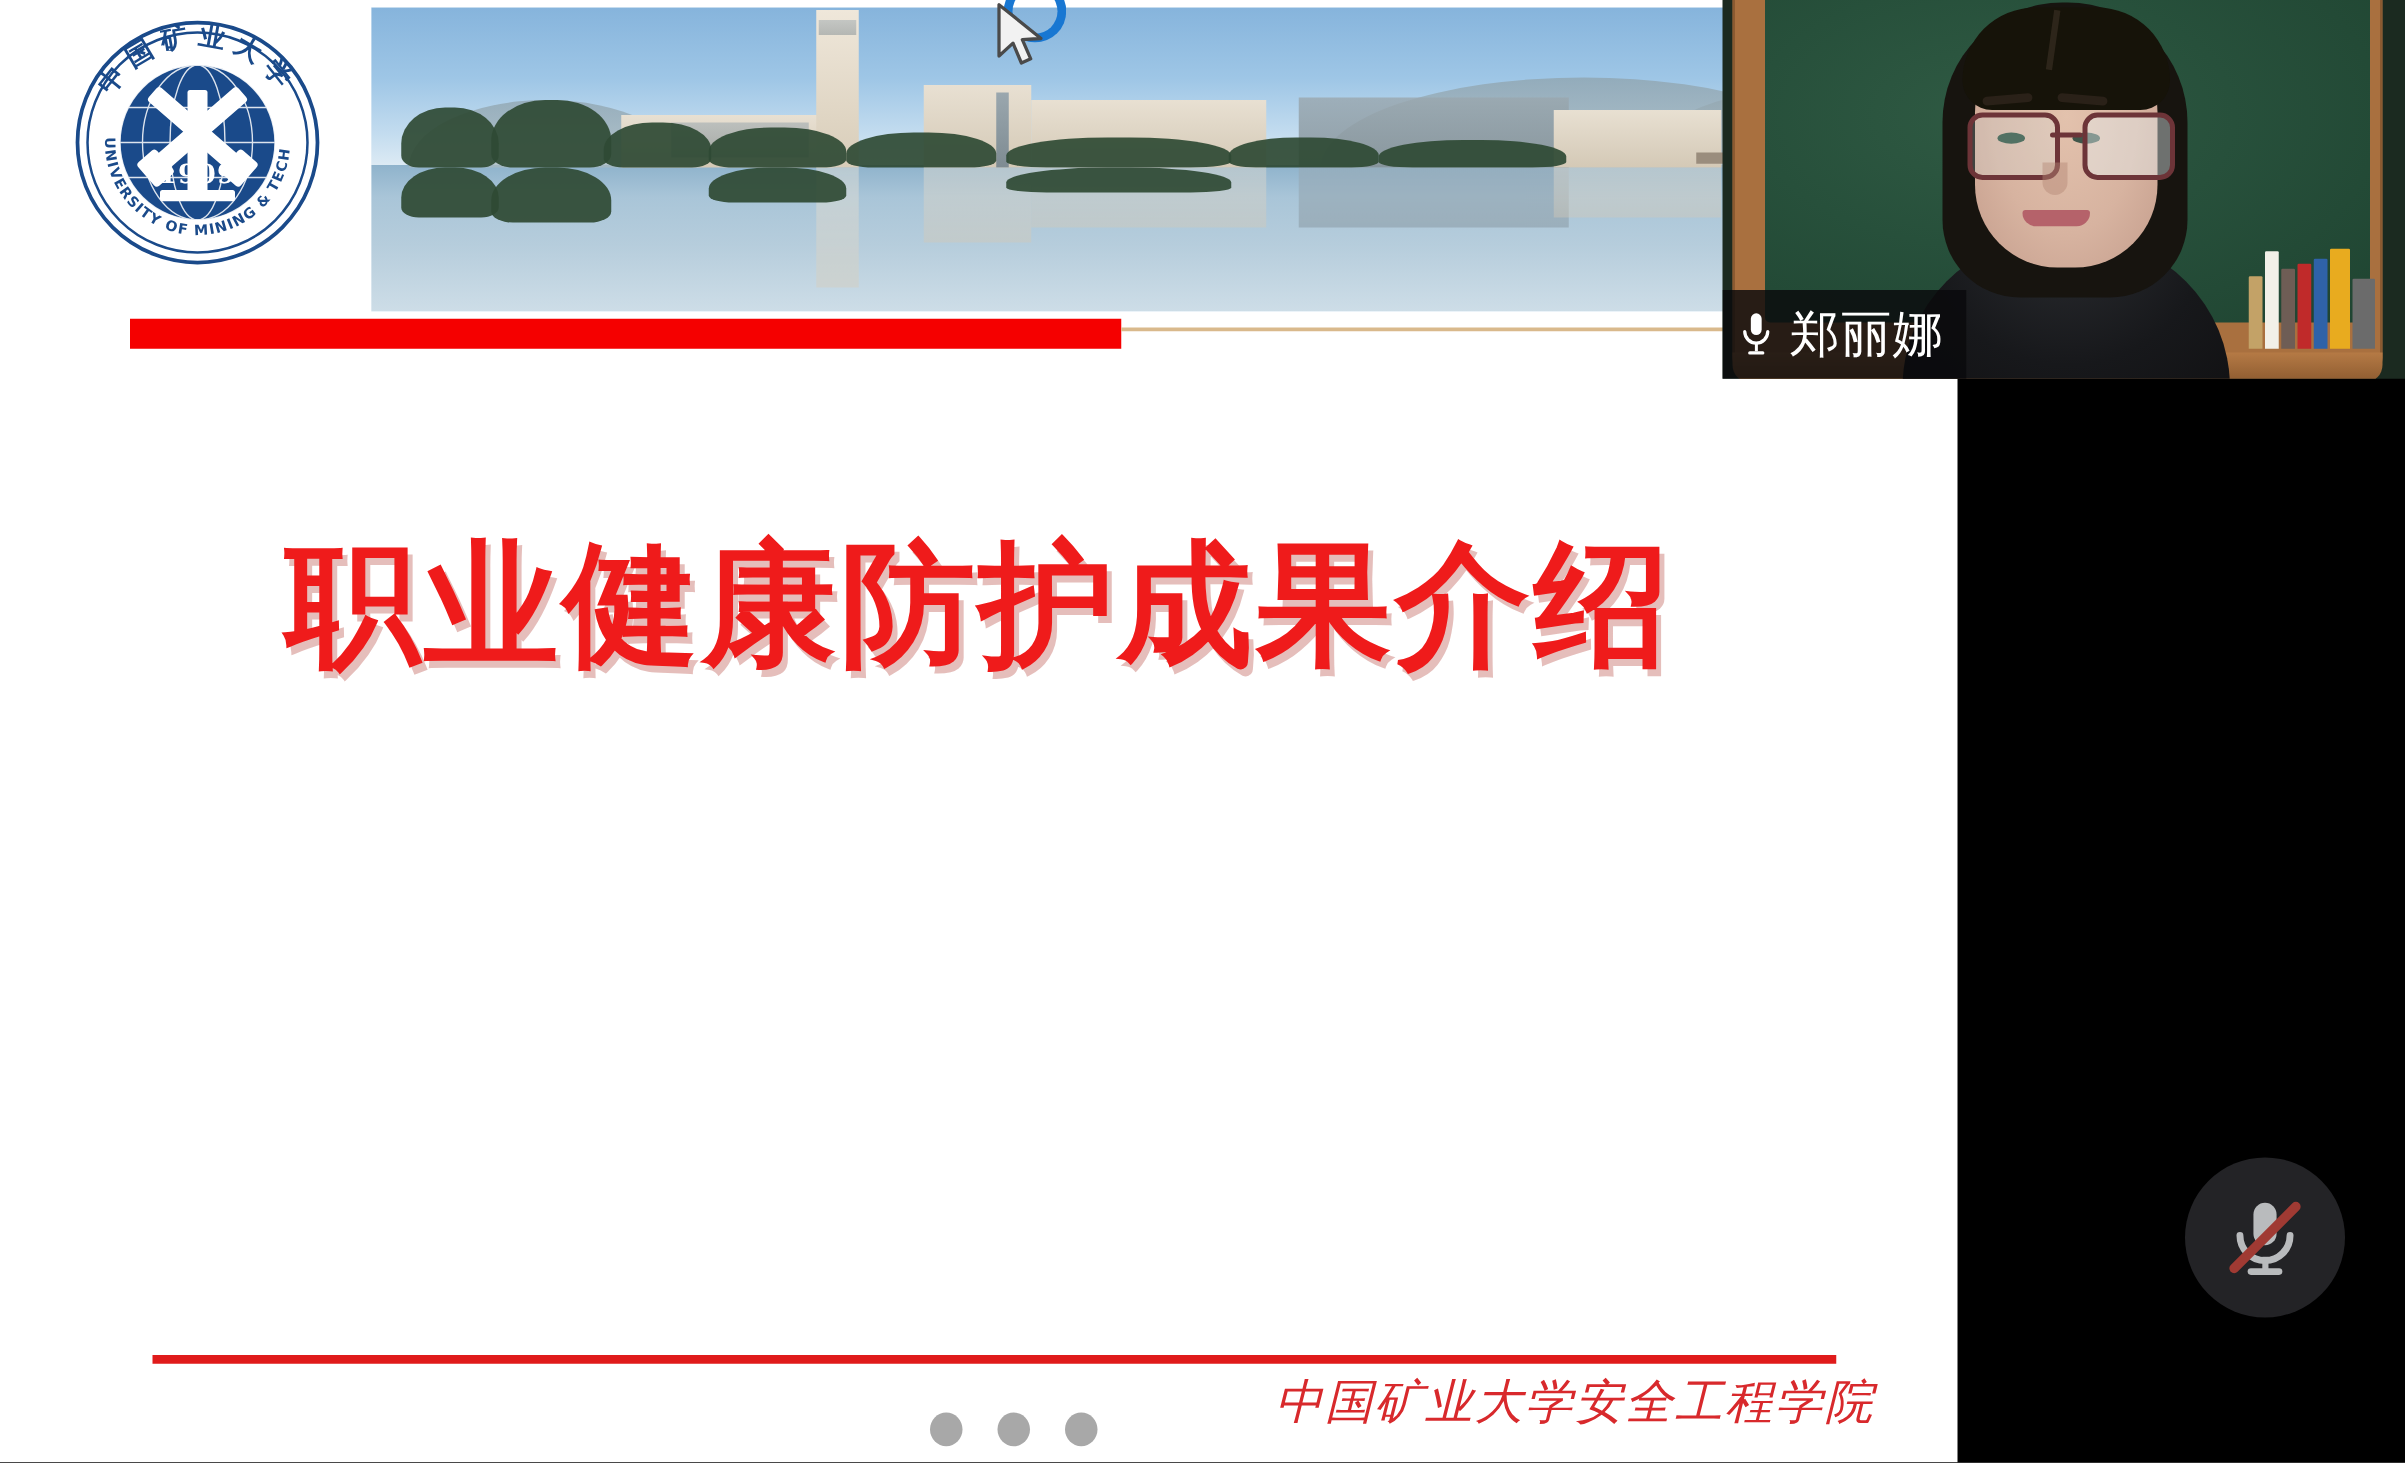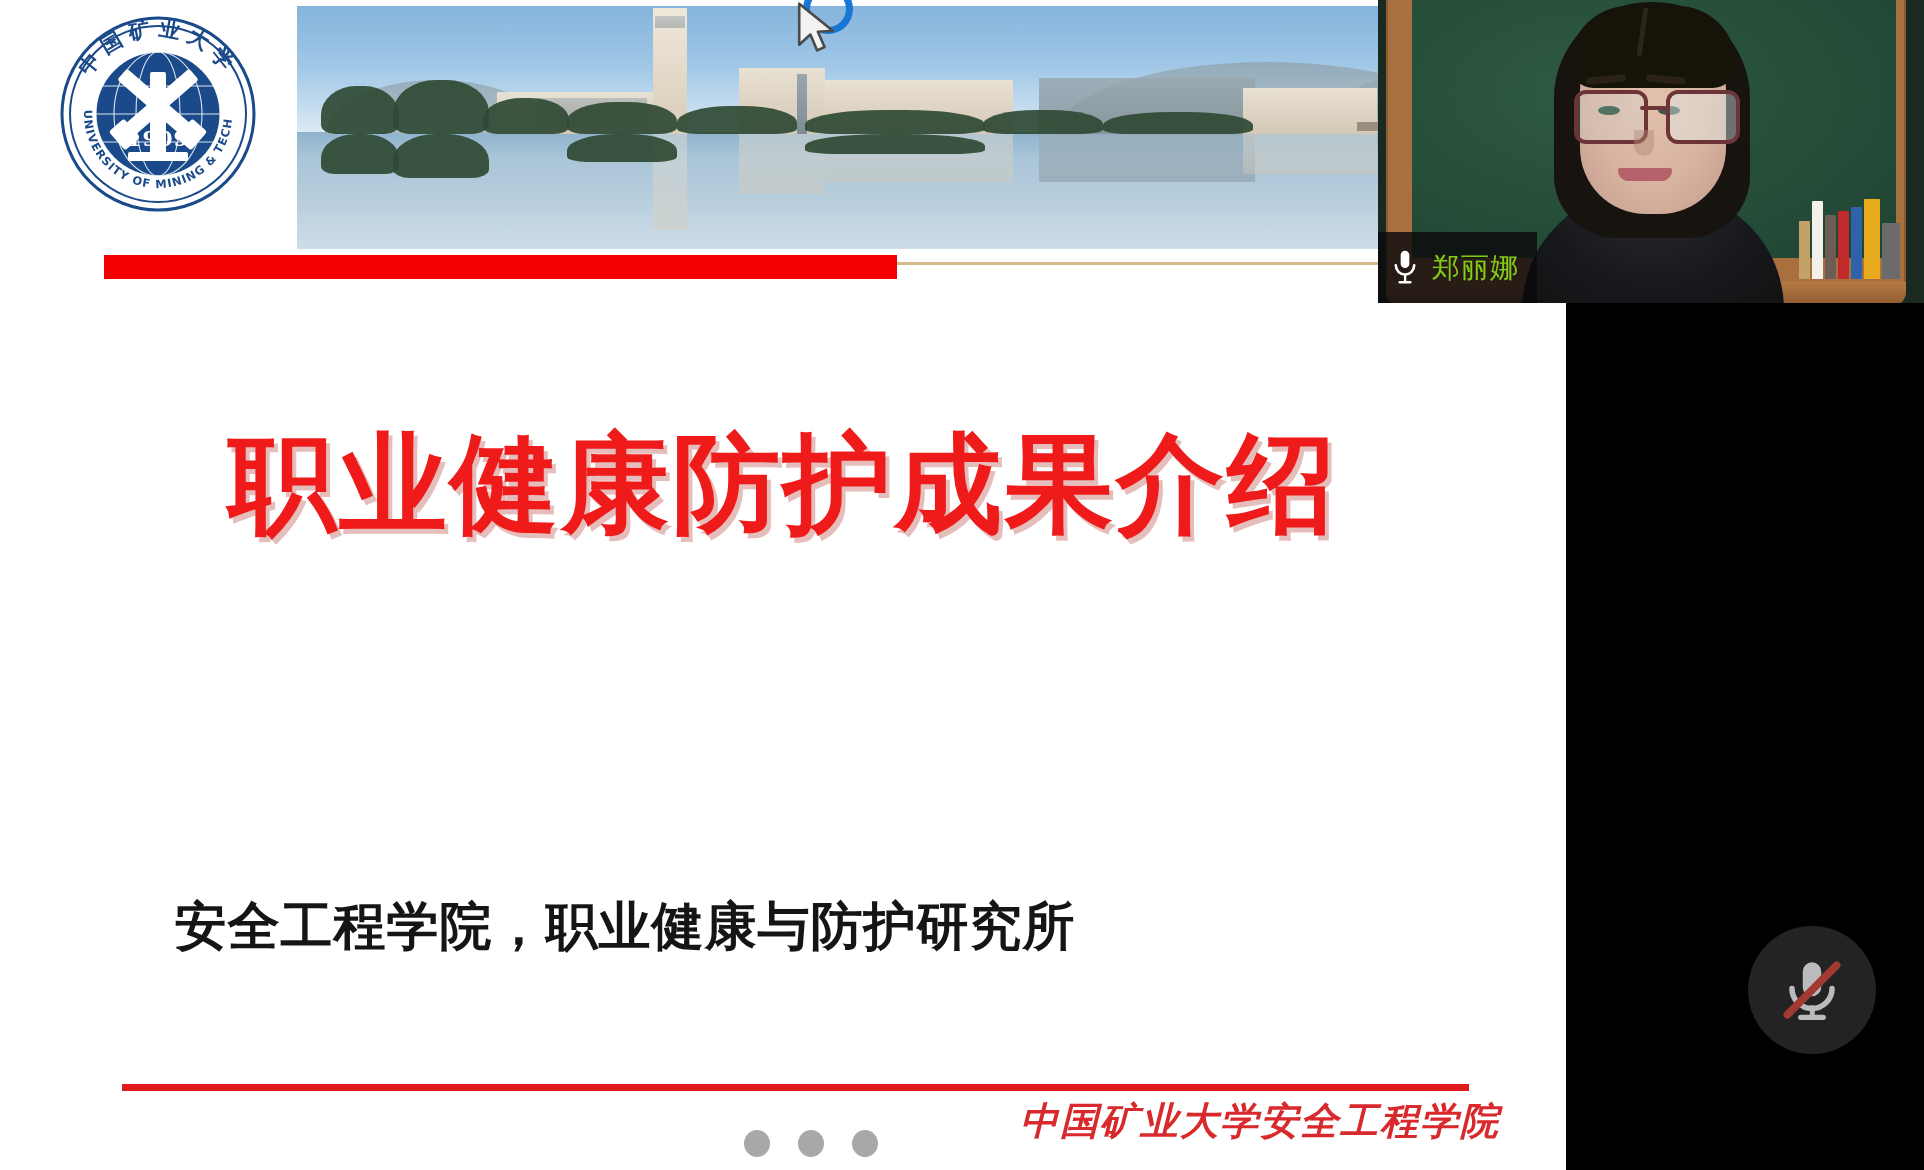--- a/index.html
+++ b/index.html
@@ -184,21 +184,21 @@
     height: 27px;
     border-radius: 50%;
     background: #a8a8a8;
   }
   .footer-org {
     position: absolute;
     left: 1020px;
     top: 1096px;
     width: 450px;
     font-family: "DejaVu Serif", "Liberation Serif", serif;
-    font-weight: 700;
+    font-weight: 400;
     font-style: italic;
     font-size: 38px;
     letter-spacing: 2px;
     color: #d8292c;
     white-space: nowrap;
   }
 
   
   #video-tile {
     position: absolute;
@@ -348,22 +348,22 @@
     height: 71px;
     display: flex;
     align-items: center;
     gap: 14px;
     padding: 0 18px 0 14px;
     background: rgba(10,10,12,0.82);
   }
   .mic-glyph { width: 26px; height: 38px; display:block; }
   .name-text {
     font-family: "DejaVu Sans", "Liberation Sans", sans-serif;
-    font-size: 28px;
-    color: #84cc16;
+    font-size: 40px;
+    color: #ffffff;
     letter-spacing: 1px;
     white-space: nowrap;
   }
 
   
   #mute-button {
     position: absolute;
     left: 1748px;
     top: 926px;
     width: 128px;
@@ -496,21 +496,20 @@
         <div class="refl bldg" style="left:1086px; top:128px; width:120px; height:34px;"></div>
       </div>
 
       <div class="red-bar"></div>
       <div class="tan-rule"></div>
     </div>
 
     <div class="main-title">职业健康防护成果介绍</div>
 
 
-    <div class="affiliation">安全工程学院，职业健康与防护研究所</div>
 
     <div class="footer-rule"></div>
 
     <div class="footer-dots">
       <span></span>
       <span></span>
       <span></span>
     </div>
 
     <div class="footer-org">中国矿业大学安全工程学院</div>

